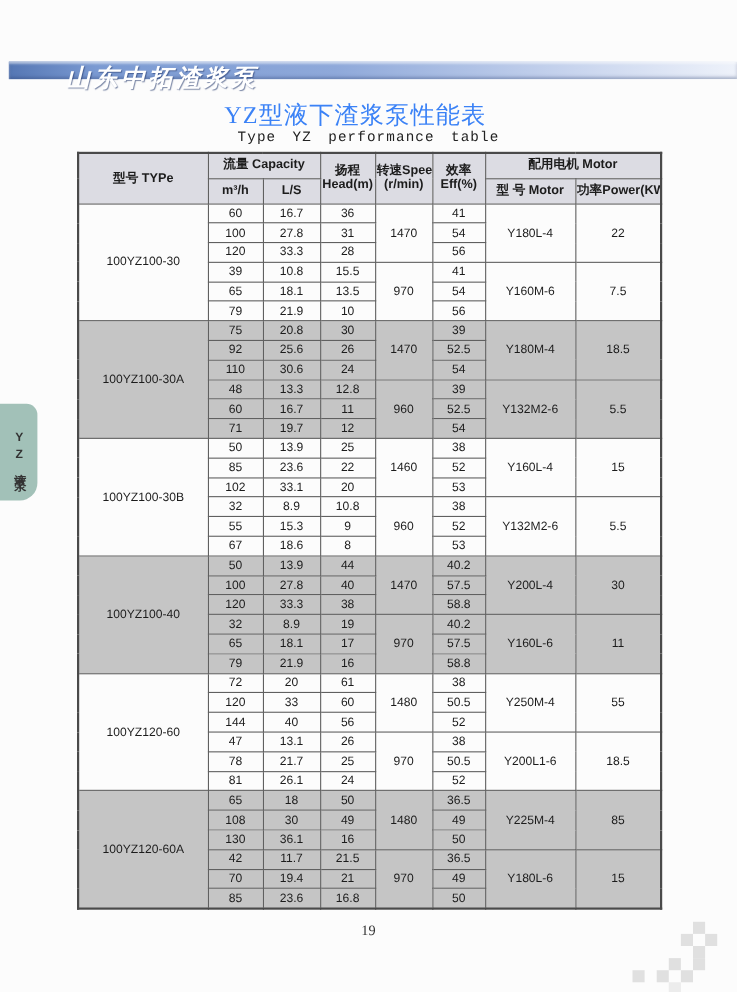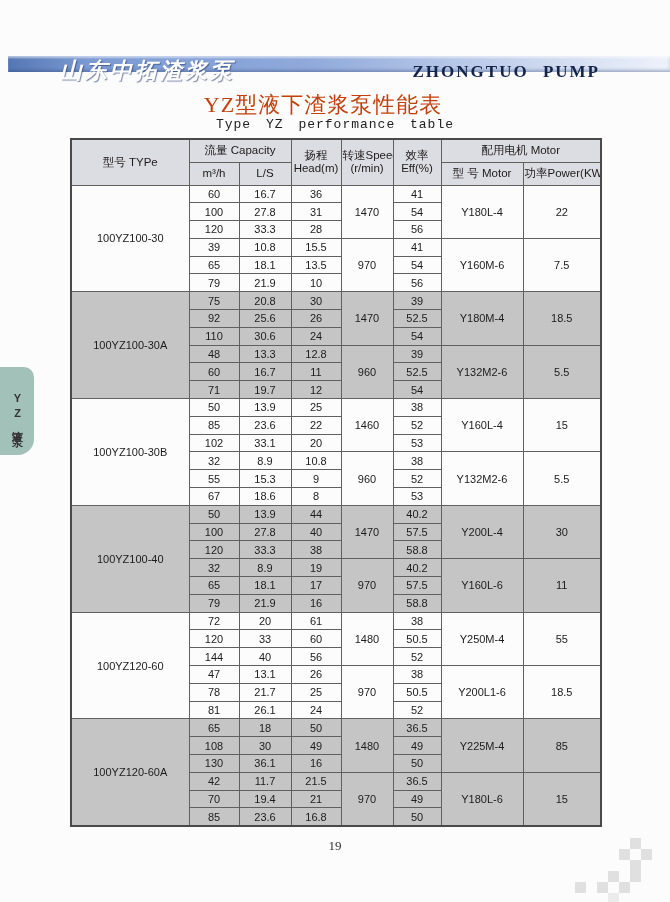--- a/index.html
+++ b/index.html
@@ -28,21 +28,21 @@
   .brand-en {
     position:absolute; right:70px; top:3px; height:26px; line-height:26px;
     color:#14244a; font-size:17px; font-weight:bold; letter-spacing:2px;
     font-family:"Liberation Serif", serif;
     word-spacing:8px;
   }
 
   
   .title-cn {
     position:absolute; left:0; top:90px; width:646px; text-align:center;
-    font-size:22px; color:#c2410c; font-family:"Liberation Serif", serif;
+    font-size:22px; color:#3b82f6; font-family:"Liberation Serif", serif;
     letter-spacing:1px;
   }
   .title-en {
     position:absolute; left:0; top:117px; width:670px; text-align:center;
     font-size:13px; color:#222; font-family:Liberation Mono, monospace;
     word-spacing:6px; letter-spacing:1px;
   }
 
   
   .side-tab {
@@ -73,21 +73,21 @@
   table.perf col.c-mpow { width:78px; }
   table.perf th, table.perf td {
     border:1px solid #606060;
     text-align:center; vertical-align:middle;
     padding:0 1px;
     color:#1c1c1c;
     overflow:hidden; white-space:nowrap;
   }
   table.perf { border:2px solid #4a4a4a; }
   table.perf thead th {
-    background:#dcdce3; font-weight:normal; font-size:11.5px;
+    background:#dcdce3; font-weight:bold; font-size:11.5px;
     height:23px; line-height:13px;
   }
   table.perf tbody td { height:17.8px; }
   table.perf tbody tr.shaded td { background:#c5c5c5; }
   table.perf tbody tr.plain  td { background:#fcfcfc; }
   .hdr-two-line { line-height:13px; }
 
   
   .page-number {
     position:absolute; left:0; top:838px; width:670px; text-align:center;
@@ -100,21 +100,20 @@
   }
   .deco .sq {
     position:absolute; width:11px; height:11px;
   }
 </style>
 </head>
 <body>
 
 <div class="brandbar">
   <div class="brand-cn">山东中拓渣浆泵</div>
-  <div class="brand-en">ZHONGTUO  PUMP</div>
 </div>
 
 <div class="title-cn">YZ型液下渣浆泵性能表</div>
 <div class="title-en">Type  YZ  performance  table</div>
 
 <div class="side-tab">
   <span>YZ液下泵</span>
 </div>
 
 <table class="perf">

